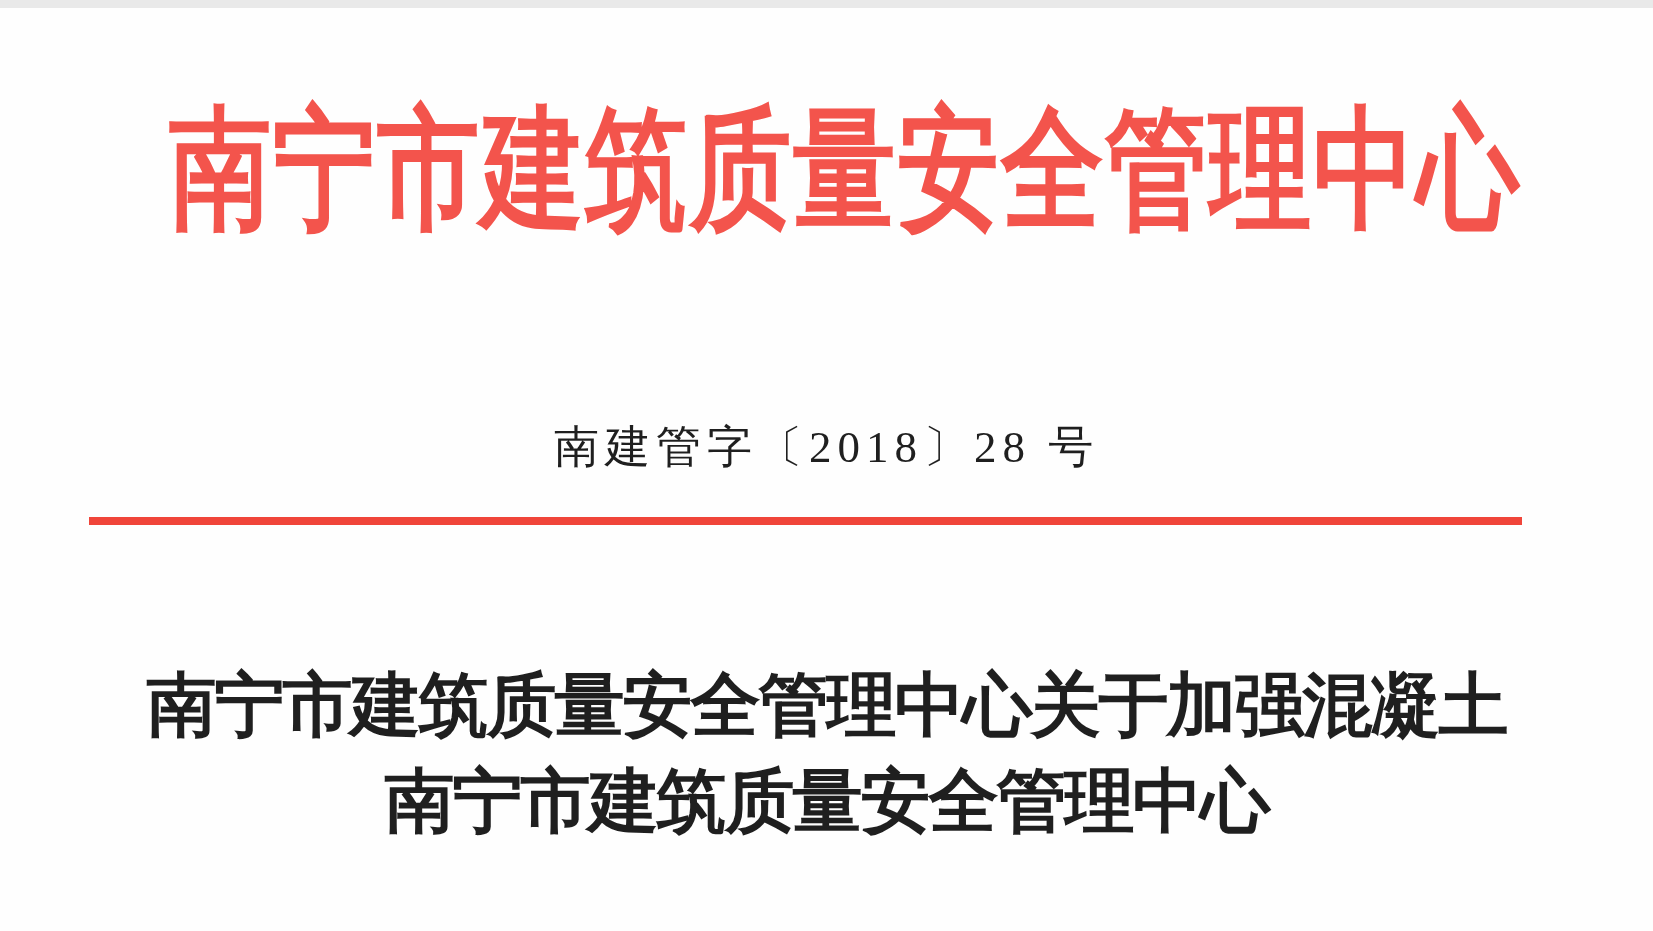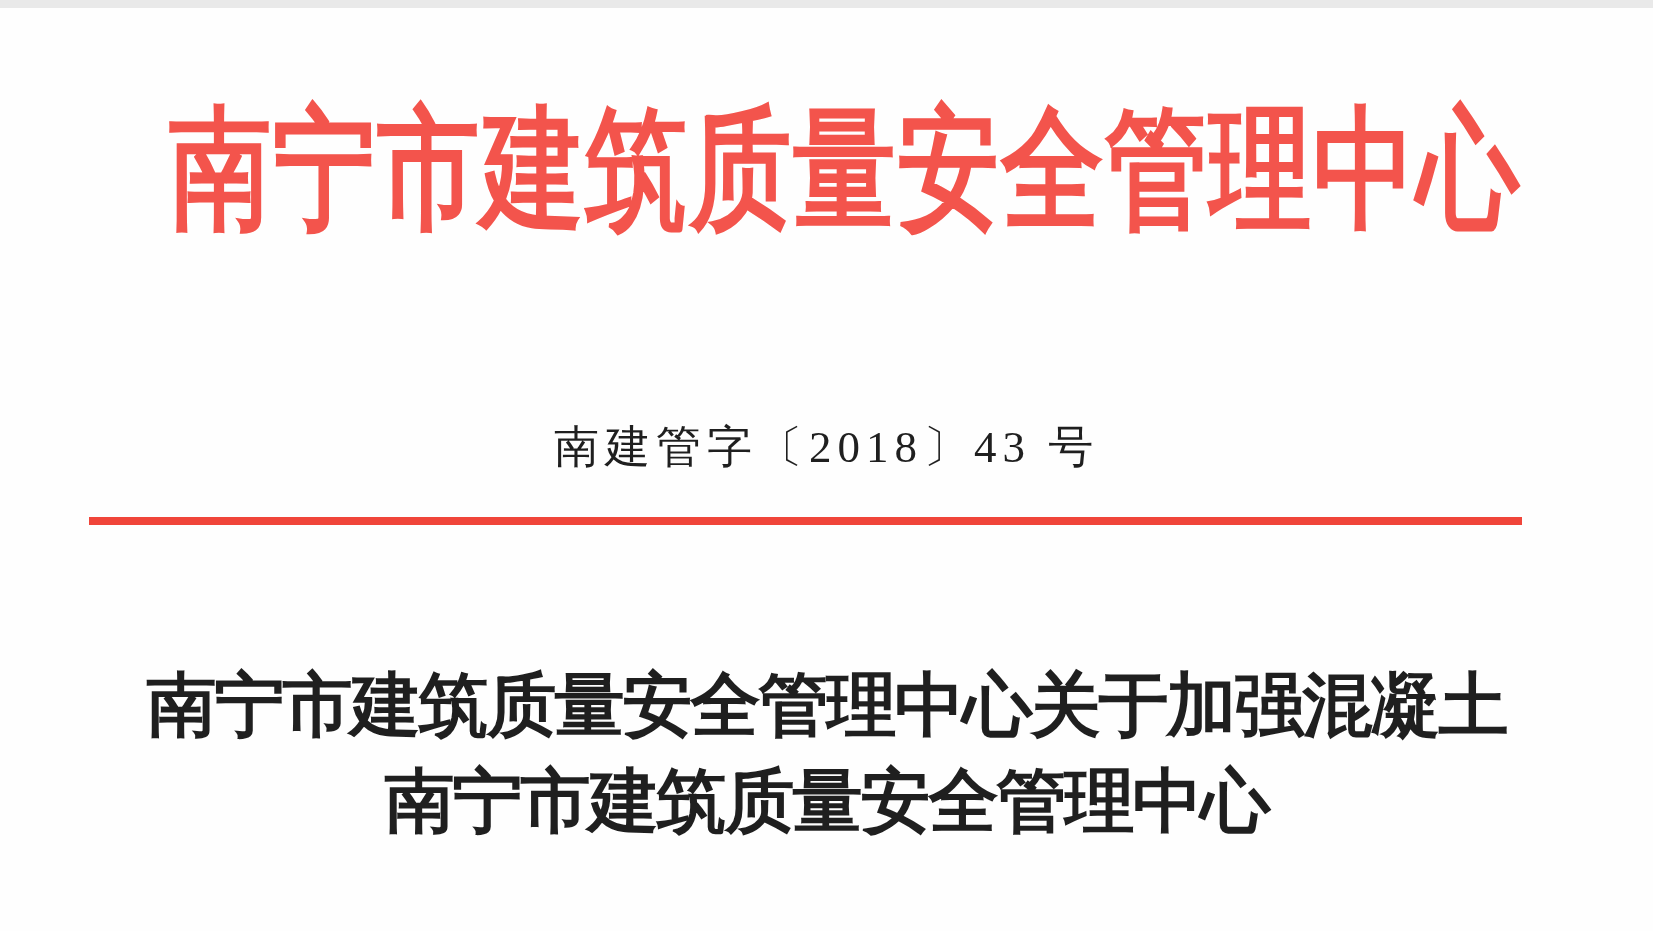--- a/index.html
+++ b/index.html
@@ -68,21 +68,21 @@
 </style>
 </head>
 <body>
 
 <div class="page">
 
   <div class="agency-title" style="color: rgb(243, 84, 76);">
     <span class="squeeze">南宁市建筑质量安全管理中心</span>
   </div>
 
-  <div class="doc-number">南建管字〔2018〕43 号</div>
+  <div class="doc-number">南建管字〔2018〕28 号</div>
 
   <div class="red-rule" style="background-color: rgb(240, 69, 58);"></div>
 
   <div class="notice-title" style="color: rgb(31, 31, 31); text-align: center;">
     <div>南宁市建筑质量安全管理中心关于加强混凝土</div>
     <div>南宁市建筑质量安全管理中心</div>
   </div>
 
 </div>
 

